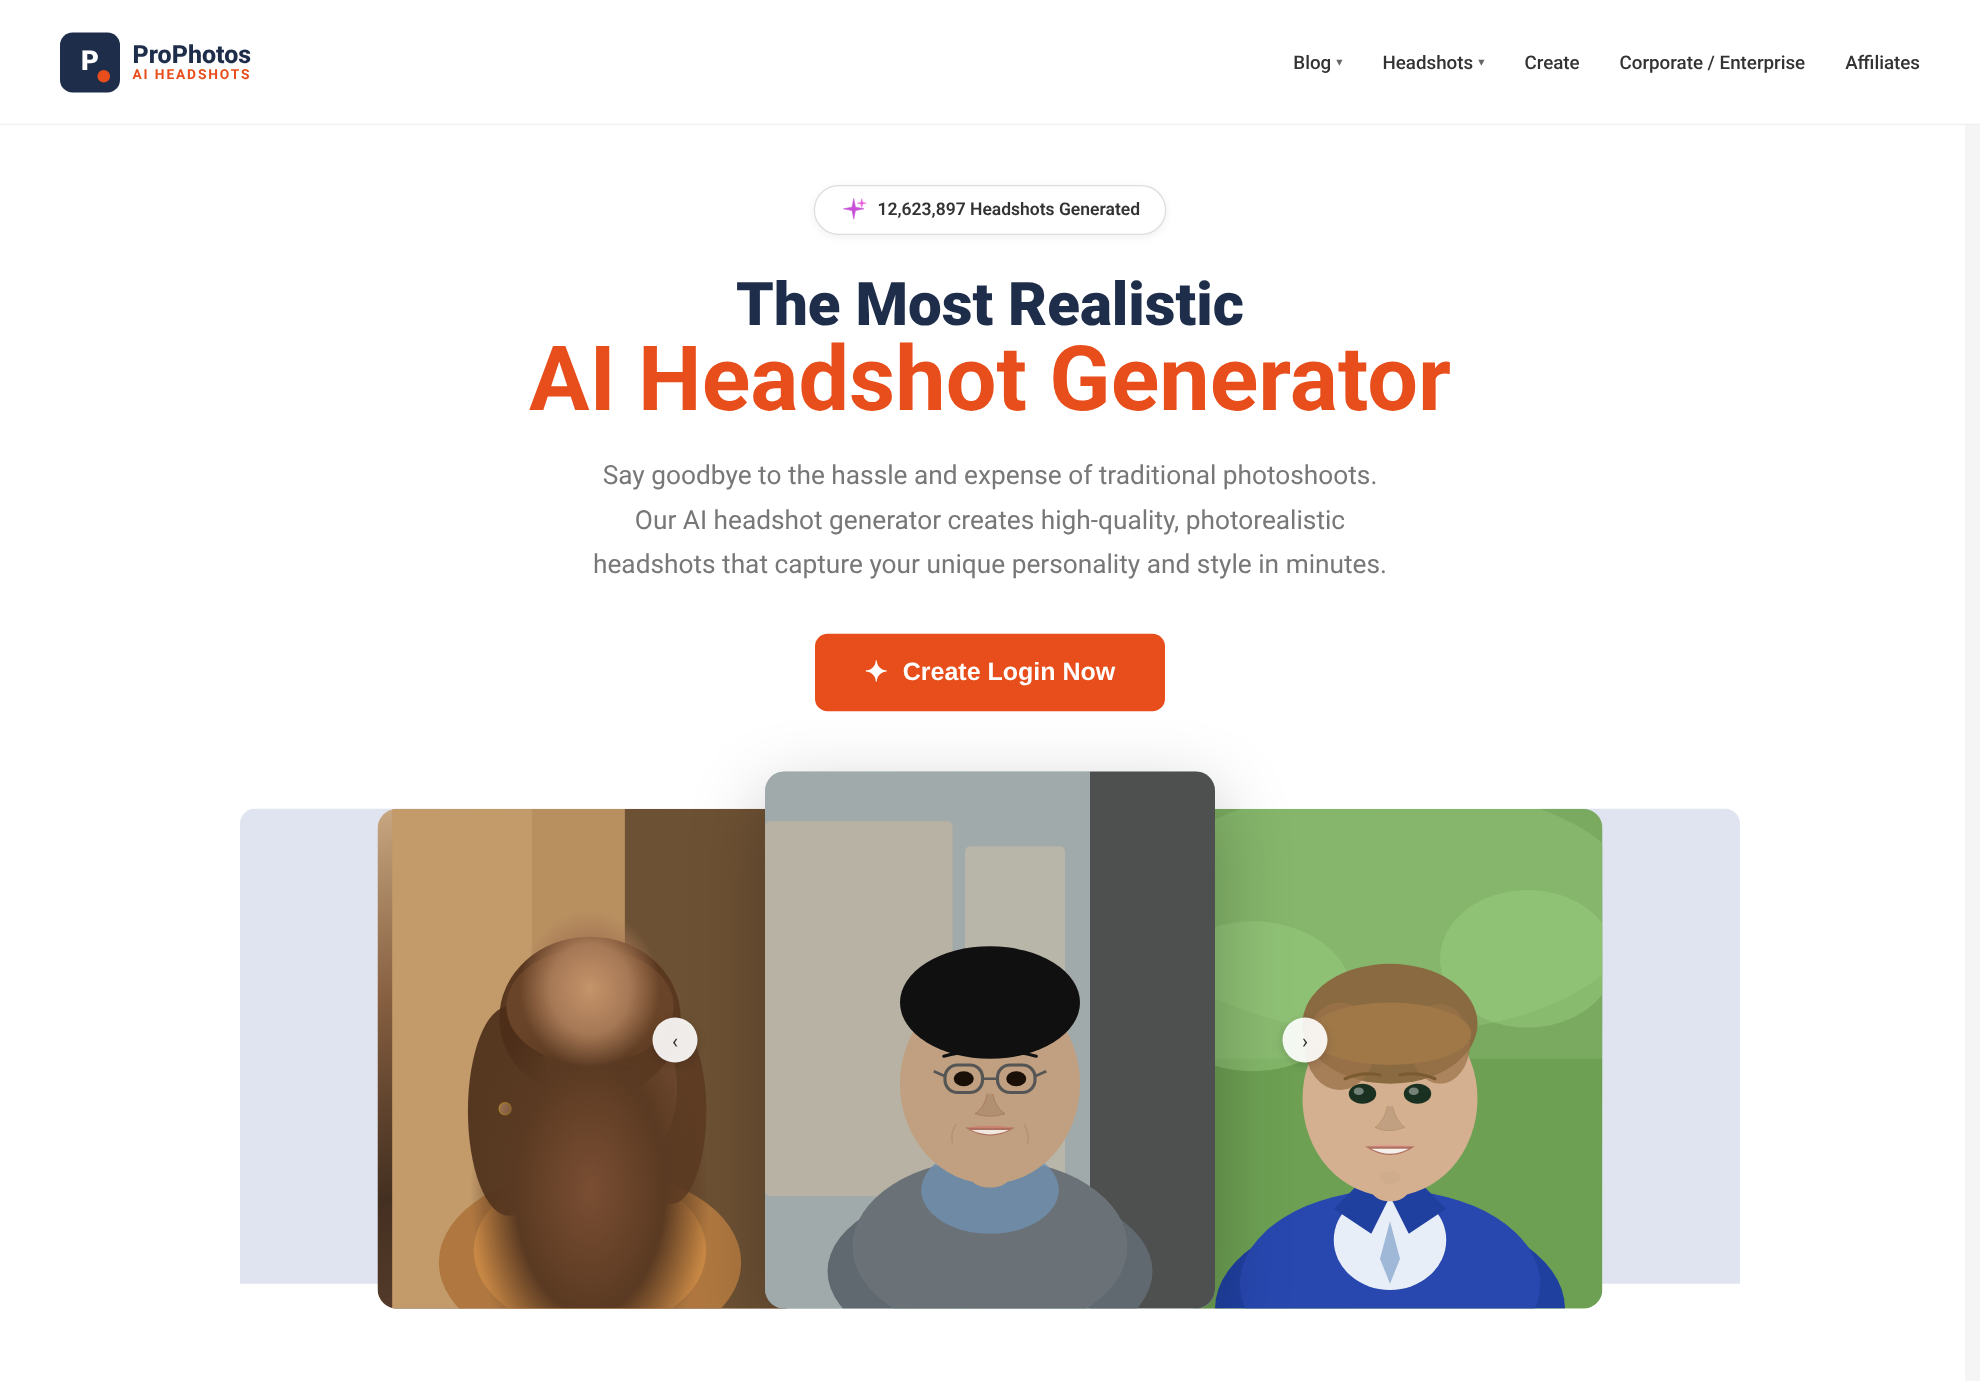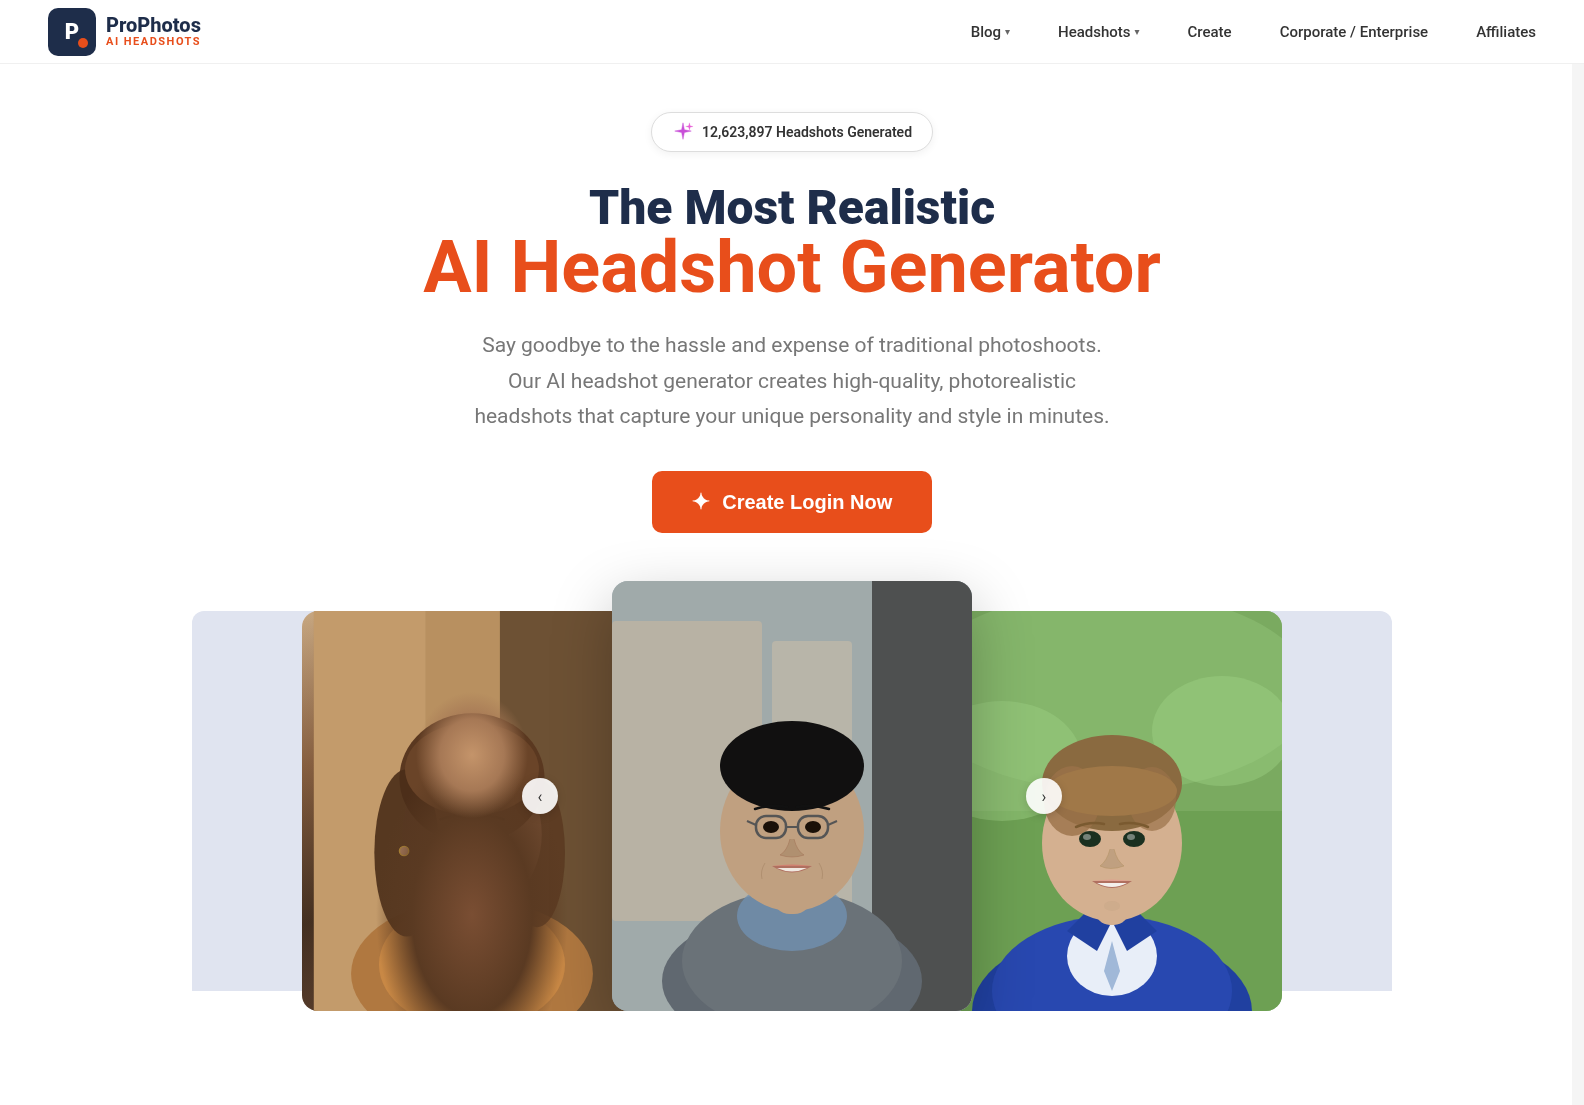--- a/index.html
+++ b/index.html
@@ -1,21 +1,21 @@
 <!DOCTYPE html>
 <html><head>
   <meta charset="utf-8">
   <style>
     * { margin: 0; padding: 0; box-sizing: border-box; }
     body { font-family: -apple-system, BlinkMacSystemFont, 'Segoe UI', Roboto, sans-serif; background: #fff; overflow-x: hidden; }
 
     
     nav {
       display: flex; align-items: center; justify-content: space-between;
-      padding: 0 48px; height: 64px; background: #fff;
+      padding: 0 48px; height: 100px; background: #fff;
       border-bottom: 1px solid #f0f0f0; position: sticky; top: 0; z-index: 100;
     }
     .logo-area { display: flex; align-items: center; gap: 10px; }
     .logo-icon {
       width: 48px; height: 48px; background: #1e2d4a; border-radius: 10px;
       display: flex; align-items: center; justify-content: center; position: relative; flex-shrink: 0;
     }
     .logo-icon::before {
       content: 'P'; color: #fff; font-size: 22px; font-weight: 900;
     }
@@ -23,21 +23,21 @@
       width: 10px; height: 10px; background: #e84e1b; border-radius: 50%;
       position: absolute; bottom: 8px; right: 8px;
     }
     .logo-text { display: flex; flex-direction: column; line-height: 1.1; }
     .logo-main { font-size: 20px; font-weight: 800; color: #1e2d4a; }
     .logo-sub { font-size: 11px; font-weight: 700; color: #e84e1b; letter-spacing: 1.5px; text-transform: uppercase; }
 
     .nav-links { display: flex; align-items: center; gap: 32px; }
     .nav-link {
       font-size: 15px; color: #333; text-decoration: none; font-weight: 500;
-      display: flex; align-items: center; gap: 4px; cursor: pointer; margin-left: 16px;
+      display: flex; align-items: center; gap: 4px; cursor: pointer;
     }
     .nav-chevron { font-size: 10px; color: #666; }
 
     .nav-right { display: flex; align-items: center; gap: 20px; }
     .login-link { font-size: 15px; color: #333; text-decoration: none; font-weight: 500; cursor: pointer; }
     .get-started-btn {
       background: #e84e1b; color: #fff; border: none; padding: 12px 24px;
       border-radius: 8px; font-size: 15px; font-weight: 700; cursor: pointer;
       white-space: nowrap;
     }

